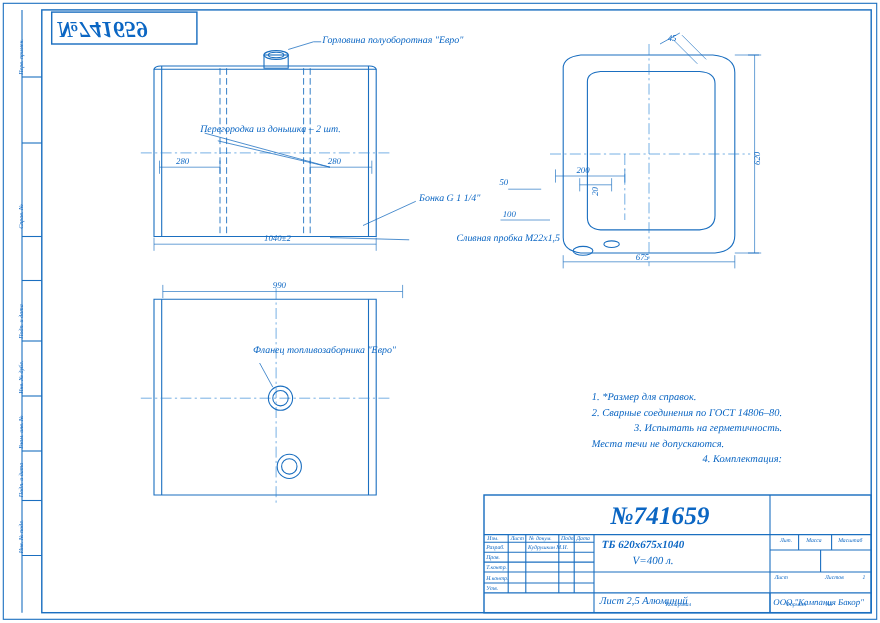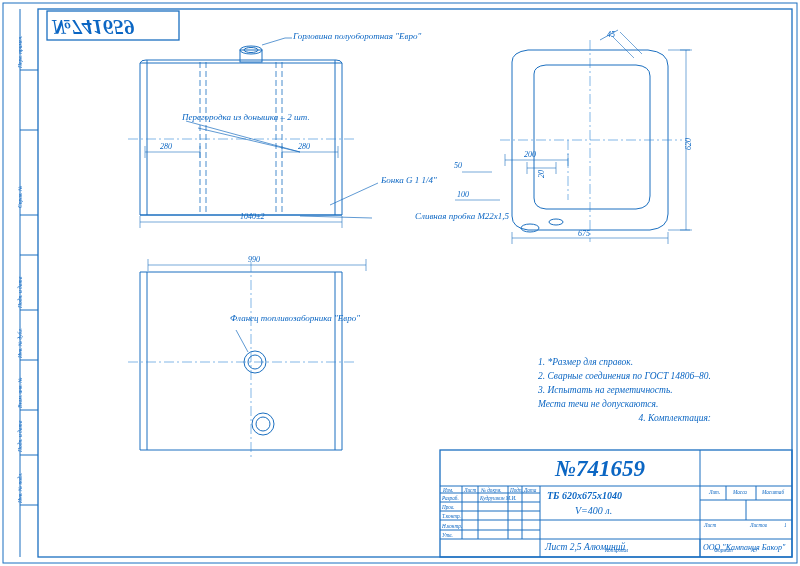--- a/index.html
+++ b/index.html
@@ -193,21 +193,21 @@
   <div class="txt dim" style="left:454px;top:161px;">50</div>
   <div class="txt dim" style="left:457px;top:190px;">100</div>
   <div class="txt dim" style="left:578px;top:229px;">675</div>
   <div class="txt dim" style="left:607px;top:30px;">45</div>
 
   <div class="txt dim" style="left:248px;top:255px;">990</div>
 
   <div style="position:absolute;left:512px;top:355px;">
     <div class="note" style="line-height:14px;">1. *Размер для справок.</div>
     <div class="note" style="line-height:14px;">2. Сварные соединения по ГОСТ 14806–80.</div>
-    <div class="note" style="line-height:14px;">3. Испытать на герметичность.</div>
+    <div class="note" style="line-height:14px;text-align:right;">3. Испытать на герметичность.</div>
     <div class="note" style="line-height:14px;">    Места течи не допускаются.</div>
     <div class="note" style="line-height:14px;text-align:right;">4. Комплектация:</div>
   </div>
 
   <div class="txt big" style="left:600px;top:456px;font-size:23px;transform:translateX(-50%);">№741659</div>
 
   <div class="txt tbl" style="left:443px;top:487px;">Изм.</div>
   <div class="txt tbl" style="left:464px;top:487px;">Лист</div>
   <div class="txt tbl" style="left:481px;top:487px;">№ докум.</div>
   <div class="txt tbl" style="left:510px;top:487px;">Подп.</div>

